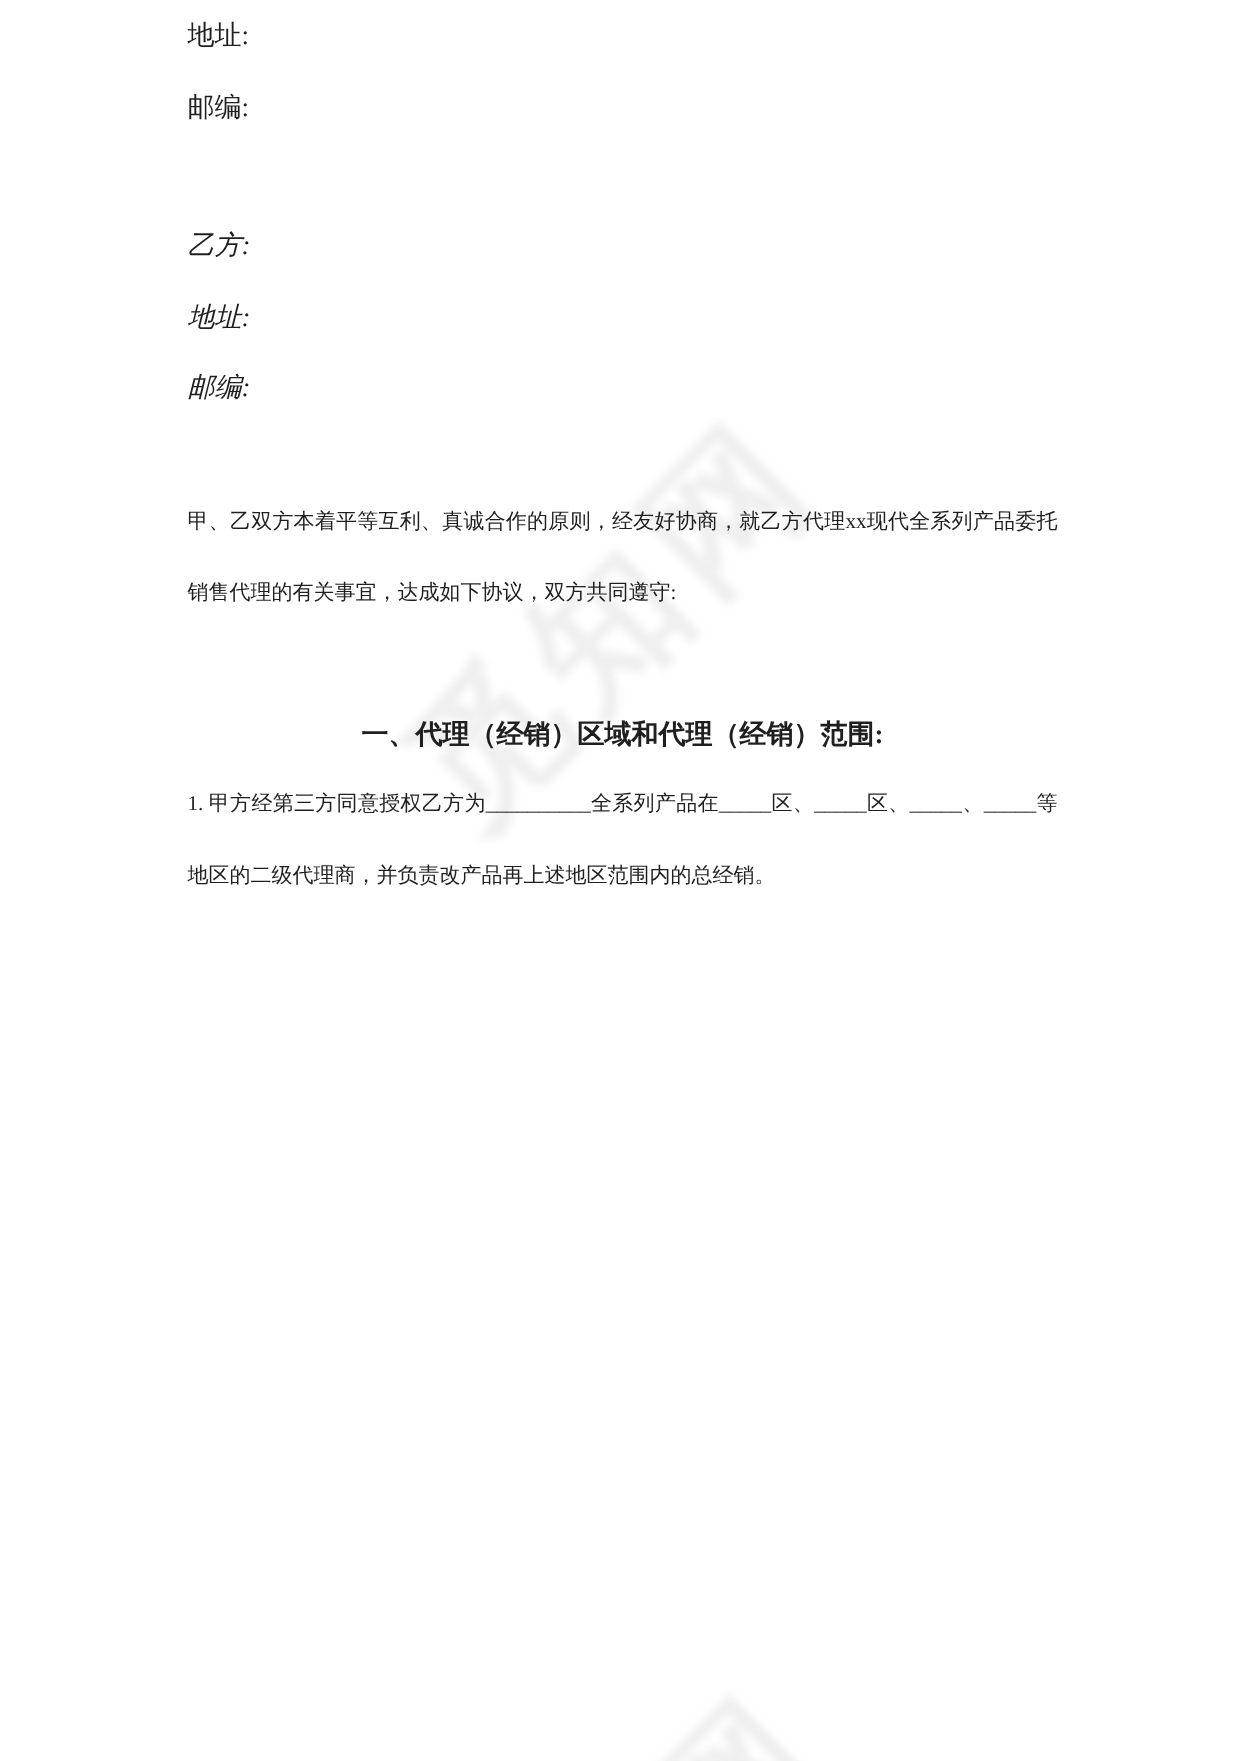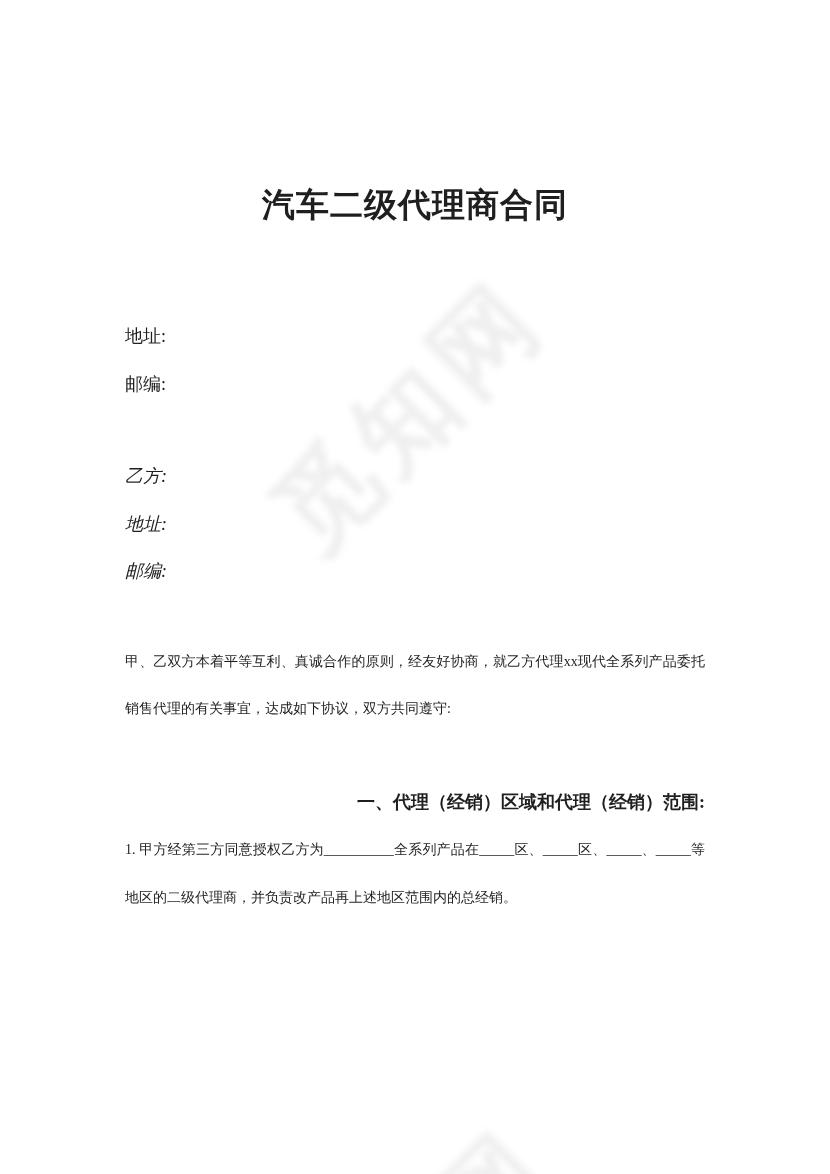--- a/index.html
+++ b/index.html
@@ -60,35 +60,34 @@
     font-size: 14px;
     line-height: 47.5px;
     text-align: justify;
   }
   .intro { margin-bottom: 46px; }
   .heading {
     margin: 0;
     font-size: 18px;
     line-height: 47.5px;
     font-weight: bold;
-    text-align: right;
+    text-align: center;
   }
 </style>
 </head>
 <body>
 
 <div class="page">
 
   <div class="watermark wm-main">觅知网</div>
 
   <div class="watermark wm-bottom">觅知网</div>
 
   <div class="content">
 
-    <h1 class="title">汽车二级代理商合同</h1>
 
     <div class="block-a">
       <div class="line">地址:</div>
       <div class="line">邮编:</div>
     </div>
 
     <div class="block-b">
       <div class="line">乙方:</div>
       <div class="line">地址:</div>
       <div class="line">邮编:</div>

